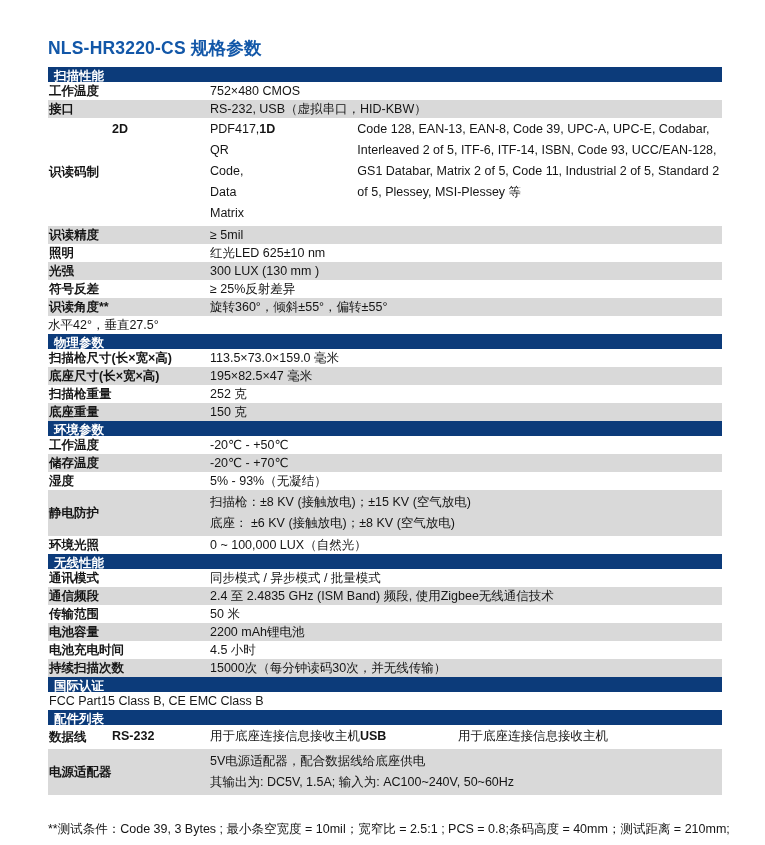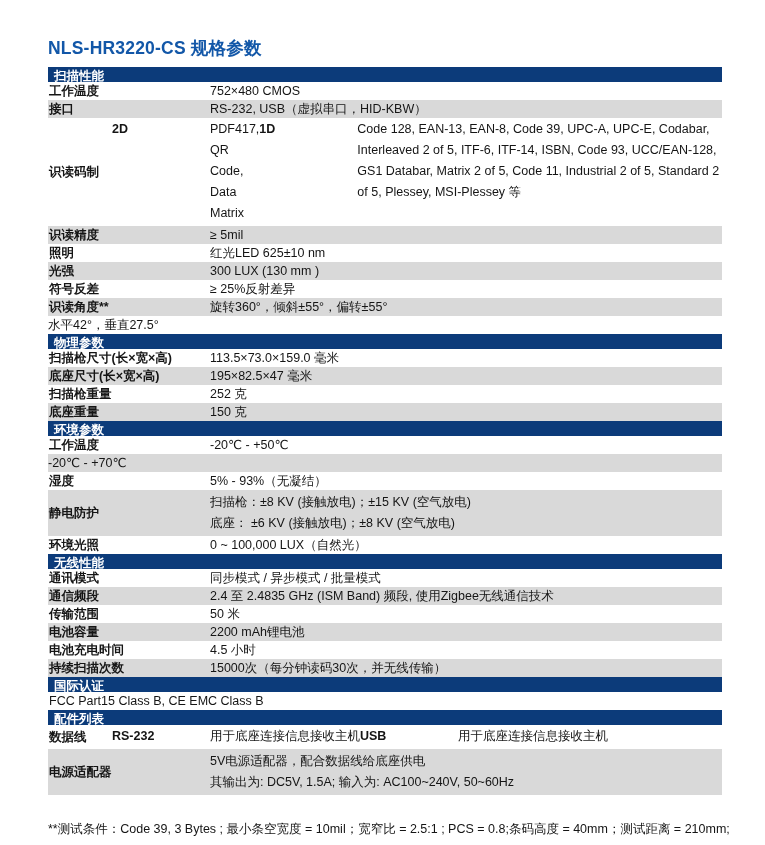--- a/index.html
+++ b/index.html
@@ -104,20 +104,21 @@
       <div class="row simple shade">
         <div class="cell-label">底座重量</div>
         <div class="cell-value">150 克</div>
       </div>
       <div class="sec-header">环境参数</div>
       <div class="row simple">
         <div class="cell-label">工作温度</div>
         <div class="cell-value">-20℃ - +50℃</div>
       </div>
       <div class="row simple shade">
+        <div class="cell-label">储存温度</div>
         <div class="cell-value">-20℃ - +70℃</div>
       </div>
       <div class="row simple">
         <div class="cell-label">湿度</div>
         <div class="cell-value">5% - 93%（无凝结）</div>
       </div>
       <div class="row lines shade">
         <div class="cell-label">静电防护</div>
         <div class="cell-value">
           <div class="vline">扫描枪：±8 KV (接触放电)；±15 KV (空气放电)</div>

